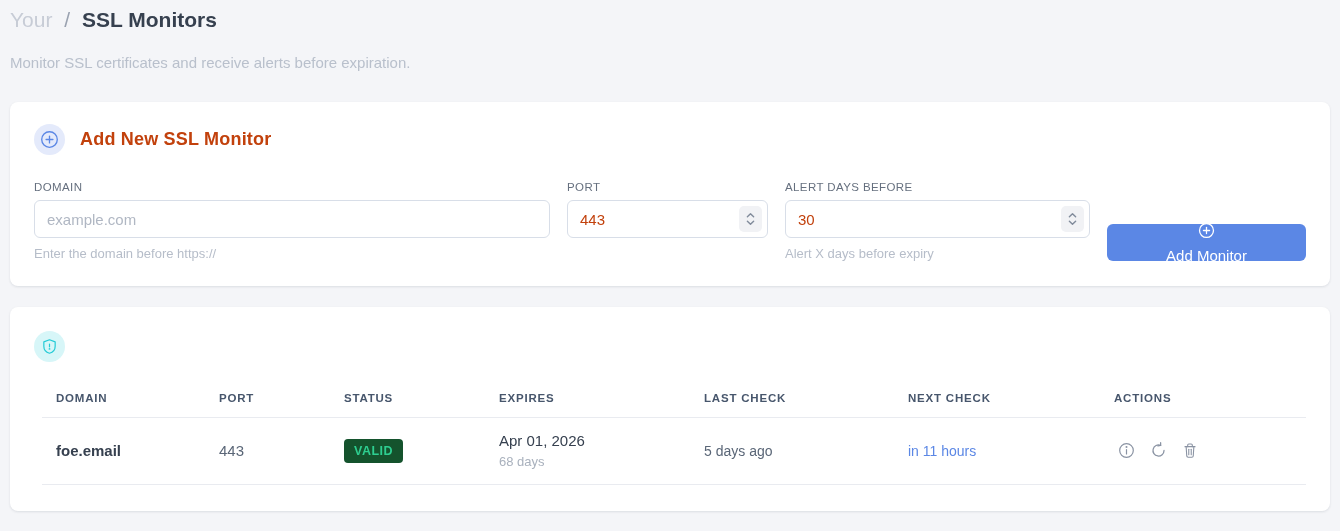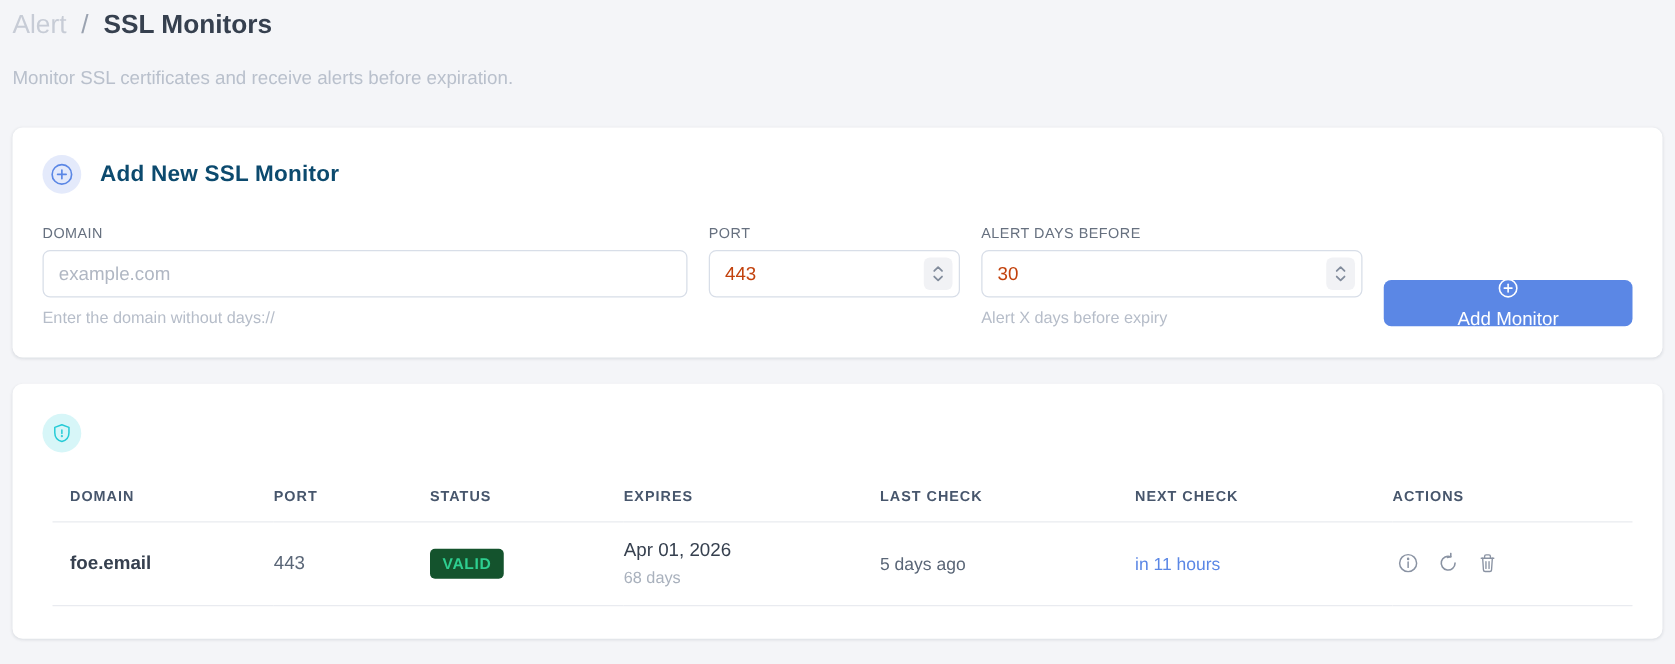--- a/index.html
+++ b/index.html
@@ -29,21 +29,21 @@
   .monitors-card { margin-top: 21px; height: 204px; padding: 24px 24px 0 24px; }
 
   .card-header { display: flex; align-items: center; gap: 15px; }
   .icon-badge {
     width: 31px; height: 31px; border-radius: 50%;
     display: inline-flex; align-items: center; justify-content: center;
     flex: 0 0 auto;
   }
   .icon-badge.blue { background: #e4eafb; color: #5b87e5; }
   .icon-badge.teal { background: #d7f6f8; color: #25cbd6; }
-  .card-title { font-size: 18px; font-weight: bold; color: #0c4a6e; letter-spacing: 0.2px; }
+  .card-title { font-size: 18px; font-weight: bold; color: #c2410c; letter-spacing: 0.2px; }
 
   
   .form-row { display: flex; gap: 17px; margin-top: 26px; align-items: flex-start; }
   .field { display: flex; flex-direction: column; }
   .field-domain { flex: 1 1 auto; }
   .field-port { width: 201px; flex: 0 0 auto; }
   .field-alert { width: 305px; flex: 0 0 auto; }
   .field-label {
     font-size: 11.5px; color: #66707f; letter-spacing: 0.4px;
     font-weight: 500; margin-bottom: 7px; text-transform: uppercase;
@@ -108,21 +108,21 @@
     color: #8a93a3; display: inline-flex; align-items: center;
   }
   svg { display: block; }
 </style>
 </head>
 <body>
 
 <div class="page">
 
   <div class="breadcrumb">
-    <span class="bc-light">Alert</span>
+    <span class="bc-light">Your</span>
     <span class="bc-sep">/</span>
     <span class="bc-current">SSL Monitors</span>
   </div>
   <div class="subtitle">Monitor SSL certificates and receive alerts before expiration.</div>
 
   <div class="card add-card">
     <div class="card-header">
       <span class="icon-badge blue">
         <svg width="19" height="19" viewBox="0 0 20 20" fill="none" stroke="currentColor" stroke-width="1.4" stroke-linecap="round">
           <circle cx="10" cy="10" r="8.2"></circle>
@@ -133,21 +133,21 @@
       <span class="card-title">Add New SSL Monitor</span>
     </div>
 
     <div class="form-row">
 
       <div class="field field-domain">
         <label class="field-label">DOMAIN</label>
         <div class="input-wrap">
           <input type="text" class="text-input" placeholder="example.com" style="">
         </div>
-        <div class="helper">Enter the domain without days://</div>
+        <div class="helper">Enter the domain before https://</div>
       </div>
 
       <div class="field field-port">
         <label class="field-label">PORT</label>
         <div class="input-wrap">
           <input type="text" class="text-input num-input" value="443" style="">
           <span class="spinner">
             <svg width="11" height="16" viewBox="0 0 12 18" fill="none" stroke="currentColor" stroke-width="1.6" stroke-linecap="round" stroke-linejoin="round">
               <polyline points="2.5,6.5 6,3 9.5,6.5"></polyline>
               <polyline points="2.5,11.5 6,15 9.5,11.5"></polyline>

